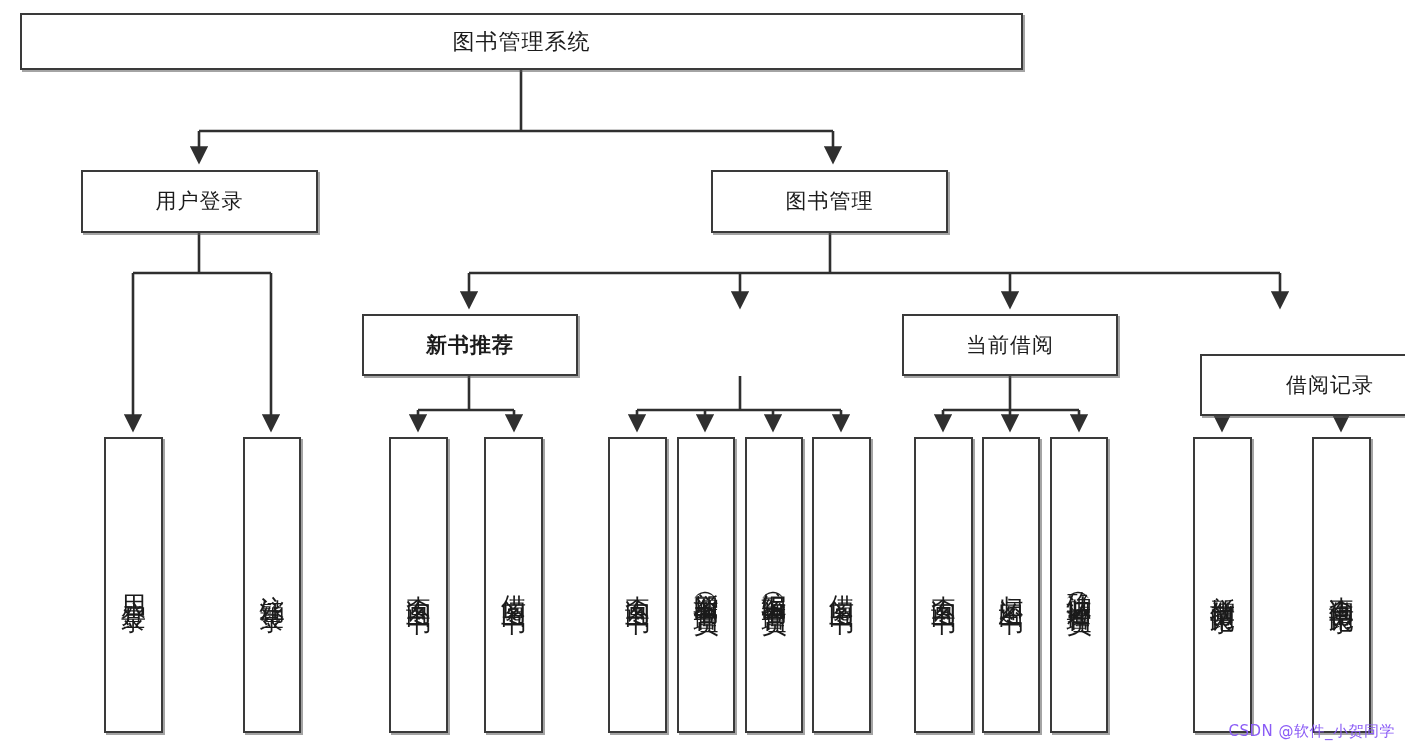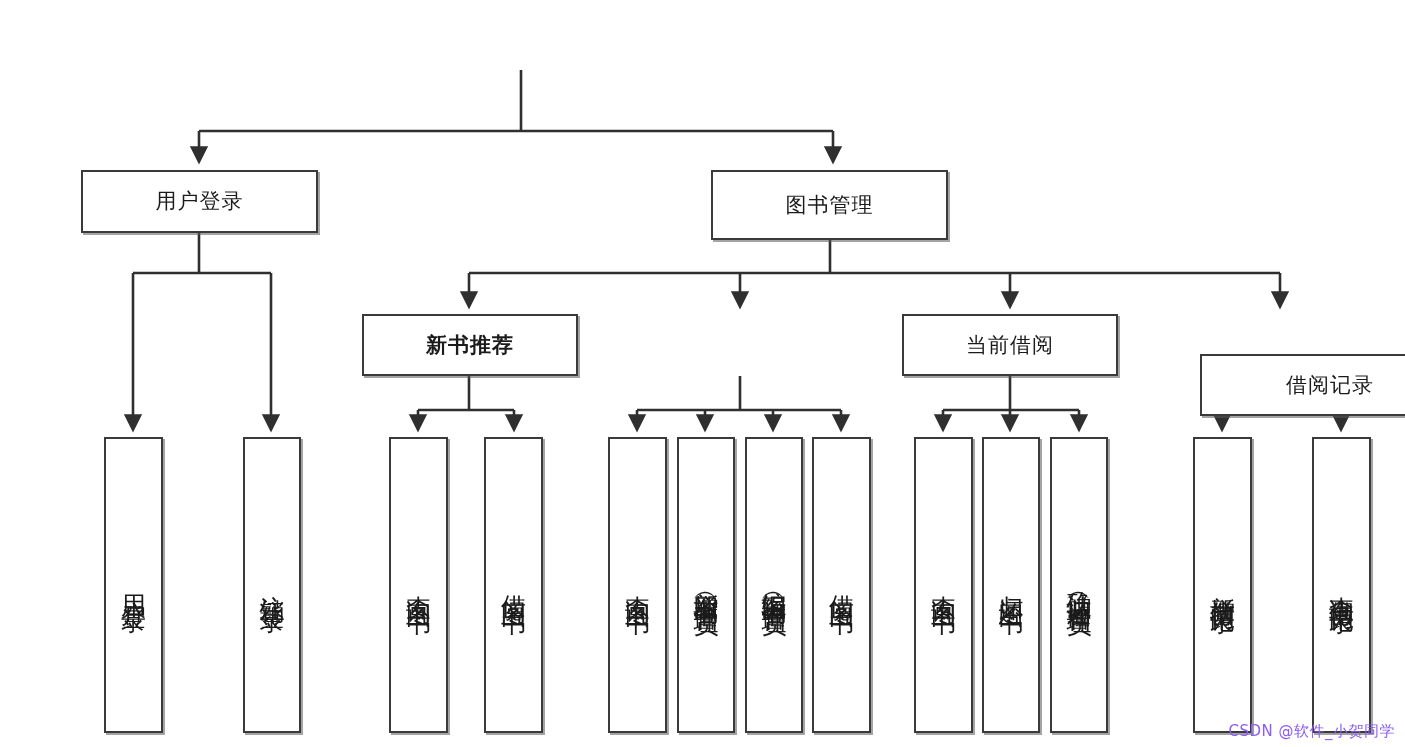--- a/index.html
+++ b/index.html
@@ -123,26 +123,29 @@
       <path d="M1010,410 L1010,428" marker-end="url(#arrow)"></path>
       <path d="M1079,410 L1079,428" marker-end="url(#arrow)"></path>
 
       <path d="M1280,376 L1280,410"></path>
       <path d="M1222,410 L1341,410"></path>
       <path d="M1222,410 L1222,428" marker-end="url(#arrow)"></path>
       <path d="M1341,410 L1341,428" marker-end="url(#arrow)"></path>
     </g>
   </svg>
 
+  <div class="node h-node root" style="left:20px;top:13px;width:1003px;height:57px;">
+    <span class="label">图书管理系统</span>
+  </div>
 
   <div class="node h-node" style="left:81px;top:170px;width:237px;height:63px;">
     <span class="label">用户登录</span>
   </div>
 
-  <div class="node h-node" style="left:711px;top:170px;width:237px;height:70px;">
+  <div class="node h-node" style="left:711px;top:170px;width:237px;height:63px;">
     <span class="label">图书管理</span>
   </div>
 
   <div class="node h-node" style="left:362px;top:314px;width:216px;height:62px;font-weight:bold;">
     <span class="label">新书推荐</span>
   </div>
 
 
   <div class="node h-node" style="left:902px;top:314px;width:216px;height:62px;justify-content:center;">
     <span class="label">当前借阅</span>

